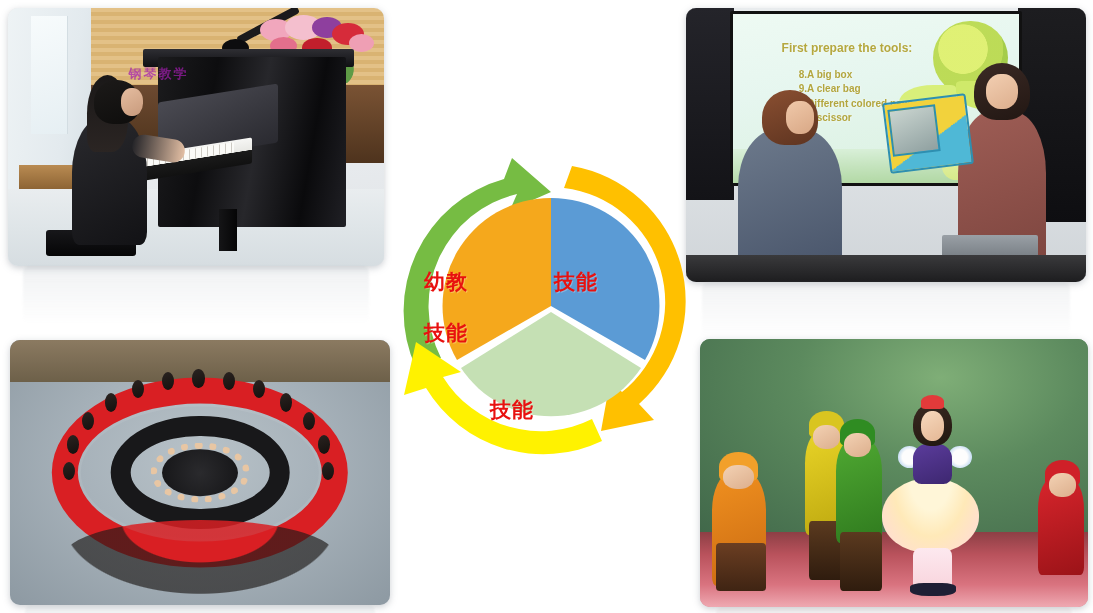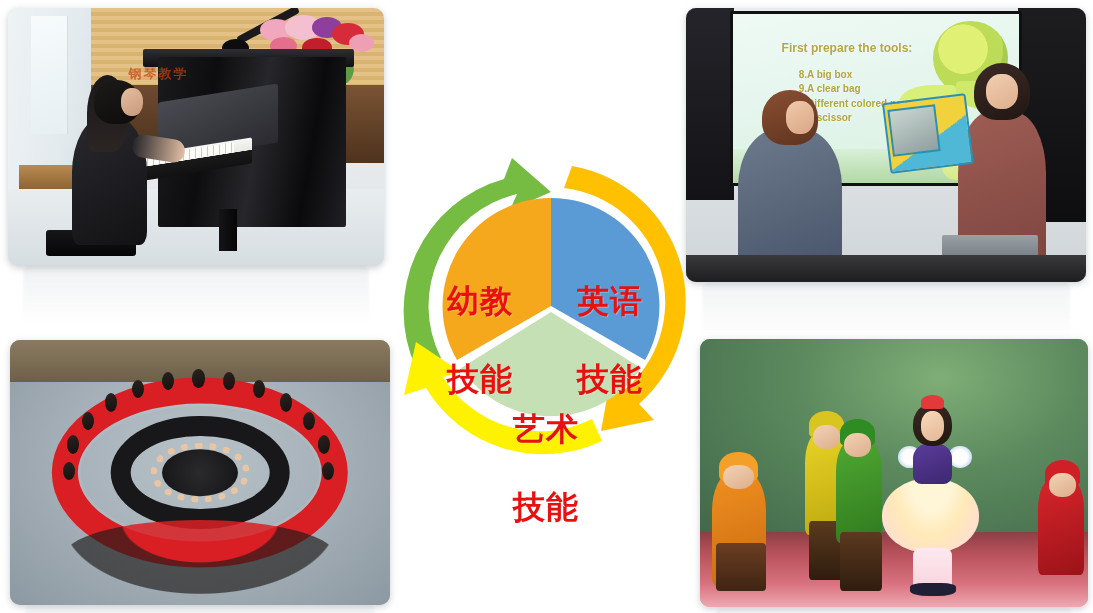--- a/index.html
+++ b/index.html
@@ -143,21 +143,21 @@
   #photo-piano .mic-arm {
     left:60%; top:5%; width:18%; height:3%;
     background:#1a1a1c; transform: rotate(-28deg); border-radius:3px;
   }
   #photo-piano .mic-head {
     left:57%; top:12%; width:7%; height:7%;
     background:#0d0d0f; border-radius:50%;
   }
   #photo-piano .logo-text {
     left:25%; top:22%; width:30%; height:6%;
-    color:#c2410c; font-size:13px; font-weight:bold; letter-spacing:2px;
+    color:#a21caf; font-size:13px; font-weight:bold; letter-spacing:2px;
     opacity:.7; text-align:center; overflow:hidden; white-space:nowrap;
   }
 
   
   #photo-class .bg { inset:0; background: linear-gradient(180deg,#1b1b1e,#111113); }
   #photo-class .room-wall {
     left:0; top:0; width:100%; height:100%;
     background: linear-gradient(180deg,#e9ecee 0%,#dfe3e6 52%,#cfd4d8 100%);
   }
   #photo-class .board-dark {
@@ -369,23 +369,22 @@
 
   
   #diagram {
     position:absolute; left:386px; top:136px; width:330px; height:340px;
   }
   #diagram svg { width:100%; height:100%; display:block; }
   .seg-label {
     position:absolute;
     color:#e8110f;
     font-weight:bold;
-    font-size:32px;
+    font-size:21px;
     line-height:1.22;
-    text-align:center;
     text-shadow: 1px 1px 0 rgba(255,255,255,.25);
     letter-spacing:1px;
     white-space:pre-line;
   }
   #label-yj { left:38px; top:107px; width:112px; }
   #label-yy { left:168px; top:107px; width:112px; }
   #label-ys { left:104px; top:235px; width:112px; }
 </style>
 </head>
 <body>
@@ -602,22 +601,20 @@
                L 75 232
                A 108 108 0 0 0 255 232
                Z" fill="#C5E0B4"></path>
     </svg>
 
     <div class="seg-label" id="label-yj">
       <div>幼教</div>
       <div>技能</div>
     </div>
     <div class="seg-label" id="label-yy">
-      <div>英语</div>
       <div>技能</div>
     </div>
     <div class="seg-label" id="label-ys">
-      <div>艺术</div>
       <div>技能</div>
     </div>
   </div>
 
 </div>
 
 </body></html>

